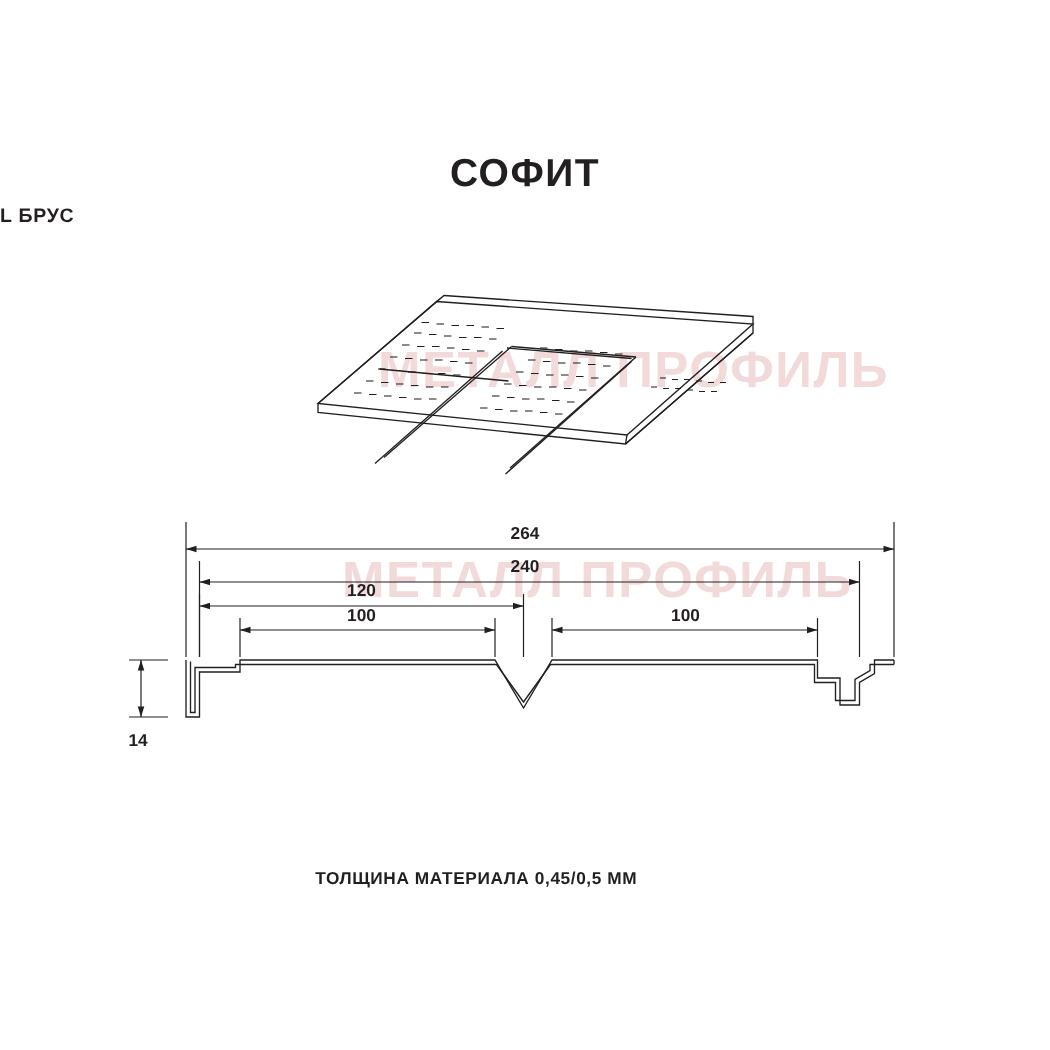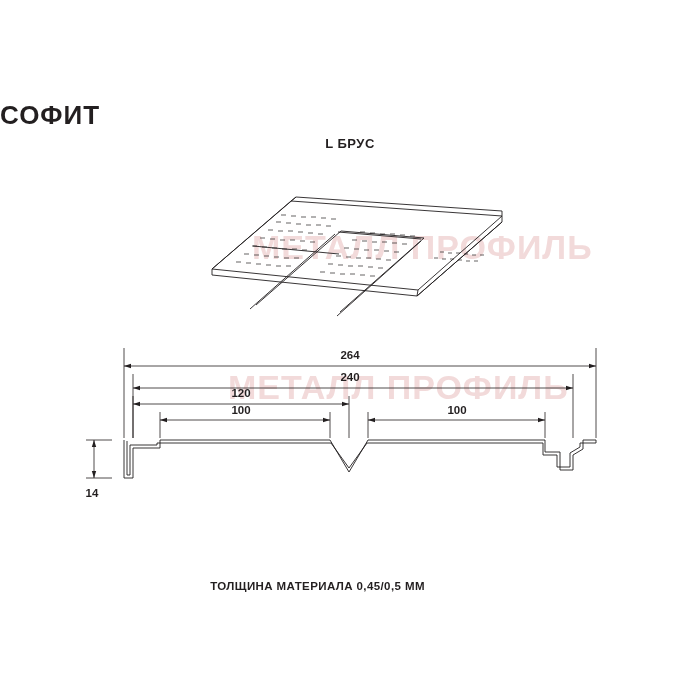--- a/index.html
+++ b/index.html
@@ -17,30 +17,31 @@
   }
   .page {
     position: absolute;
     inset: 0;
   }
   .title {
     position: absolute;
     top: 100px;
     left: 0;
     width: 700px;
+    text-align: center;
     font-size: 26px;
     font-weight: bold;
     letter-spacing: 1px;
   }
   .subtitle {
     position: absolute;
     top: 136px;
     left: 0;
     width: 700px;
-    text-align: center;
+    text-align: left;
     font-size: 13px;
     font-weight: bold;
     letter-spacing: 0.5px;
   }
   .footer {
     position: absolute;
     top: 580px;
     left: 0;
     width: 635px;
     text-align: center;

